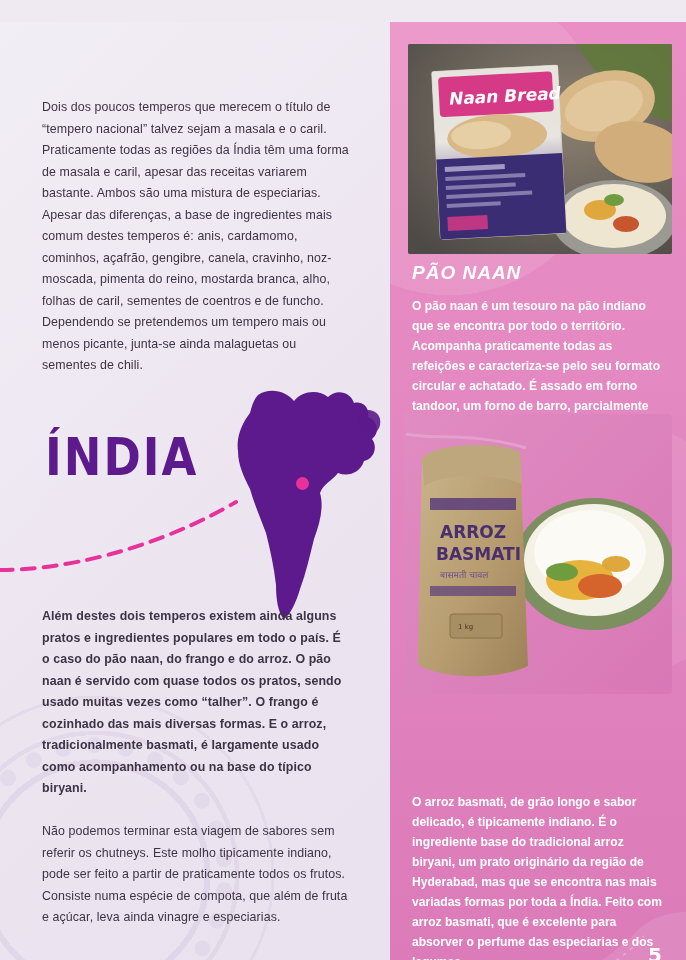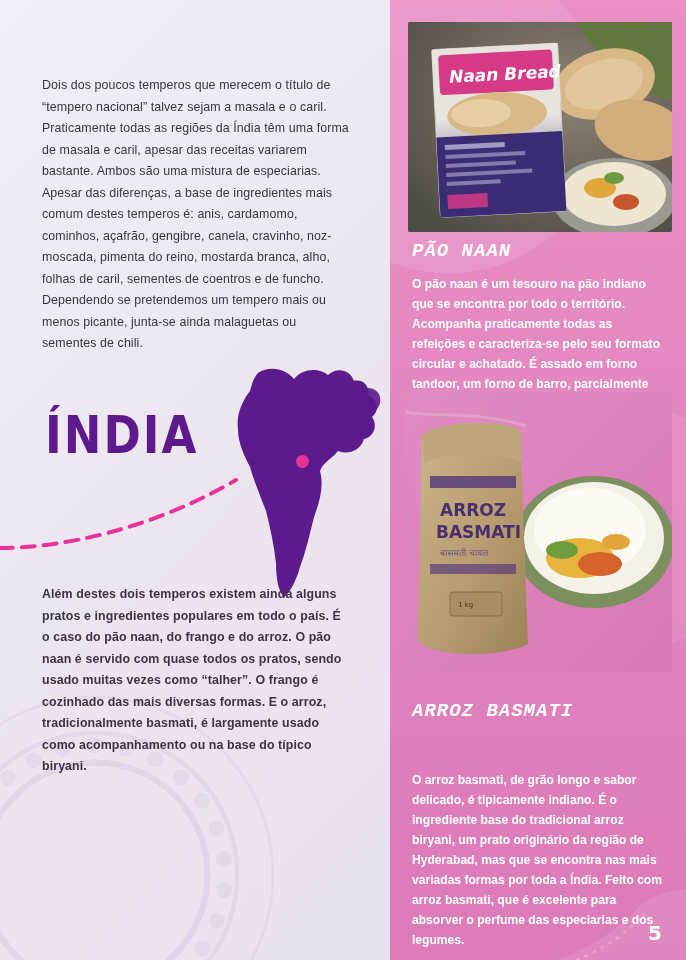--- a/index.html
+++ b/index.html
@@ -12,20 +12,21 @@
     font-family: "Liberation Sans", sans-serif;
     background: #efeaf2;
     overflow: hidden;
     position: relative;
   }
   .page {
     position: absolute;
     inset: 0;
     background: linear-gradient(135deg, #f2eef5 0%, #ece5f0 45%, #e8e0ee 100%);
     overflow: hidden;
+    margin-top: 22px;
   }
   
   .mandala {
     position: absolute;
     left: -120px;
     bottom: -130px;
     width: 430px;
     height: 430px;
     border-radius: 50%;
     background:
@@ -136,21 +137,21 @@
   .rice-photo {
     left: 14px;
     top: 392px;
     width: 268px;
     height: 280px;
     background: #c7b79c;
   }
   .sec-title {
     position: absolute;
     left: 22px;
-    font-family: Liberation Mono, monospace;
+    font-family: Liberation Sans, sans-serif;
     font-weight: bold;
     font-style: italic;
     font-size: 19px;
     color: #ffffff;
     letter-spacing: 1px;
   }
   .sec-title.naan { top: 240px; }
   .sec-title.rice { top: 700px; }
   .sec-body {
     position: absolute;
@@ -226,20 +227,21 @@
           C82,178 78,196 72,212 C68,226 62,238 56,242 C50,236 48,222 48,208
           C46,190 42,172 38,156 C32,140 26,126 22,112 C16,100 10,88 10,74
           C8,60 14,46 22,36 C24,28 26,22 30,18 Z"></path>
         <path fill="#5c1a8c" d="M132,36 C140,30 150,34 152,42 C154,52 146,60 138,56 C132,52 128,42 132,36 Z" opacity="0.9"></path>
         <circle cx="56" cy="238" r="0"></circle>
       </svg>
       <div class="dot-city"></div>
     </div>
 
     <p class="body-text second">Além destes dois temperos existem ainda alguns pratos e ingredientes populares em todo o país. É o caso do pão naan, do frango e do arroz. O pão naan é servido com quase todos os pratos, sendo usado muitas vezes como “talher”. O frango é cozinhado das mais diversas formas. E o arroz, tradicionalmente basmati, é largamente usado como acompanhamento ou na base do típico biryani.</p>
+    <p class="body-text third">Não podemos terminar esta viagem de sabores sem referir os chutneys. Este molho tipicamente indiano, pode ser feito a partir de praticamente todos os frutos. Consiste numa espécie de compota, que além de fruta e açúcar, leva ainda vinagre e especiarias.</p>
   </div>
 
   <div class="right-col">
     <div class="pattern"></div>
 
     <div class="photo naan-photo">
       <svg width="264" height="210" viewBox="0 0 264 210">
         <defs>
           <radialGradient id="bg1" cx="60%" cy="35%" r="80%">
             <stop offset="0%" stop-color="#8d8272"></stop>
@@ -316,21 +318,20 @@
         <text x="36" y="124" font-family="DejaVu Sans" font-size="17" font-weight="bold" fill="#4a2f6e">ARROZ</text>
         <text x="32" y="146" font-family="DejaVu Sans" font-size="17" font-weight="bold" fill="#4a2f6e">BASMATI</text>
         <text x="36" y="164" font-family="DejaVu Sans" font-size="9" fill="#6b4f8a">बासमती चावल</text>
         <rect x="46" y="200" width="52" height="24" rx="3" fill="#a88e63" stroke="#8a7149"></rect>
         <text x="54" y="215" font-family="DejaVu Sans" font-size="7" fill="#4a3a22">1 kg</text>
 
         <path d="M2,20 C30,26 70,18 122,34" stroke="#e4a6cd" stroke-width="3" fill="none" opacity=".8"></path>
       </svg>
     </div>
 
-    <div class="sec-title rice">ARROZ BASMATI</div>
     <p class="sec-body rice">O arroz basmati, de grão longo e sabor delicado, é tipicamente indiano. É o ingrediente base do tradicional arroz biryani, um prato originário da região de Hyderabad, mas que se encontra nas mais variadas formas por toda a Índia. Feito com arroz basmati, que é excelente para absorver o perfume das especiarias e dos legumes.</p>
 
     <svg class="corner-orn" viewBox="0 0 130 70">
       <path d="M0,70 C30,60 60,42 82,18 C96,4 118,0 130,0 L130,70 Z" fill="rgba(255,255,255,0.18)"></path>
       <path d="M20,70 C46,60 70,44 88,24" stroke="rgba(255,255,255,0.45)" stroke-width="2" fill="none" stroke-dasharray="4 5"></path>
     </svg>
 
     <div class="page-num">5</div>
   </div>
 

